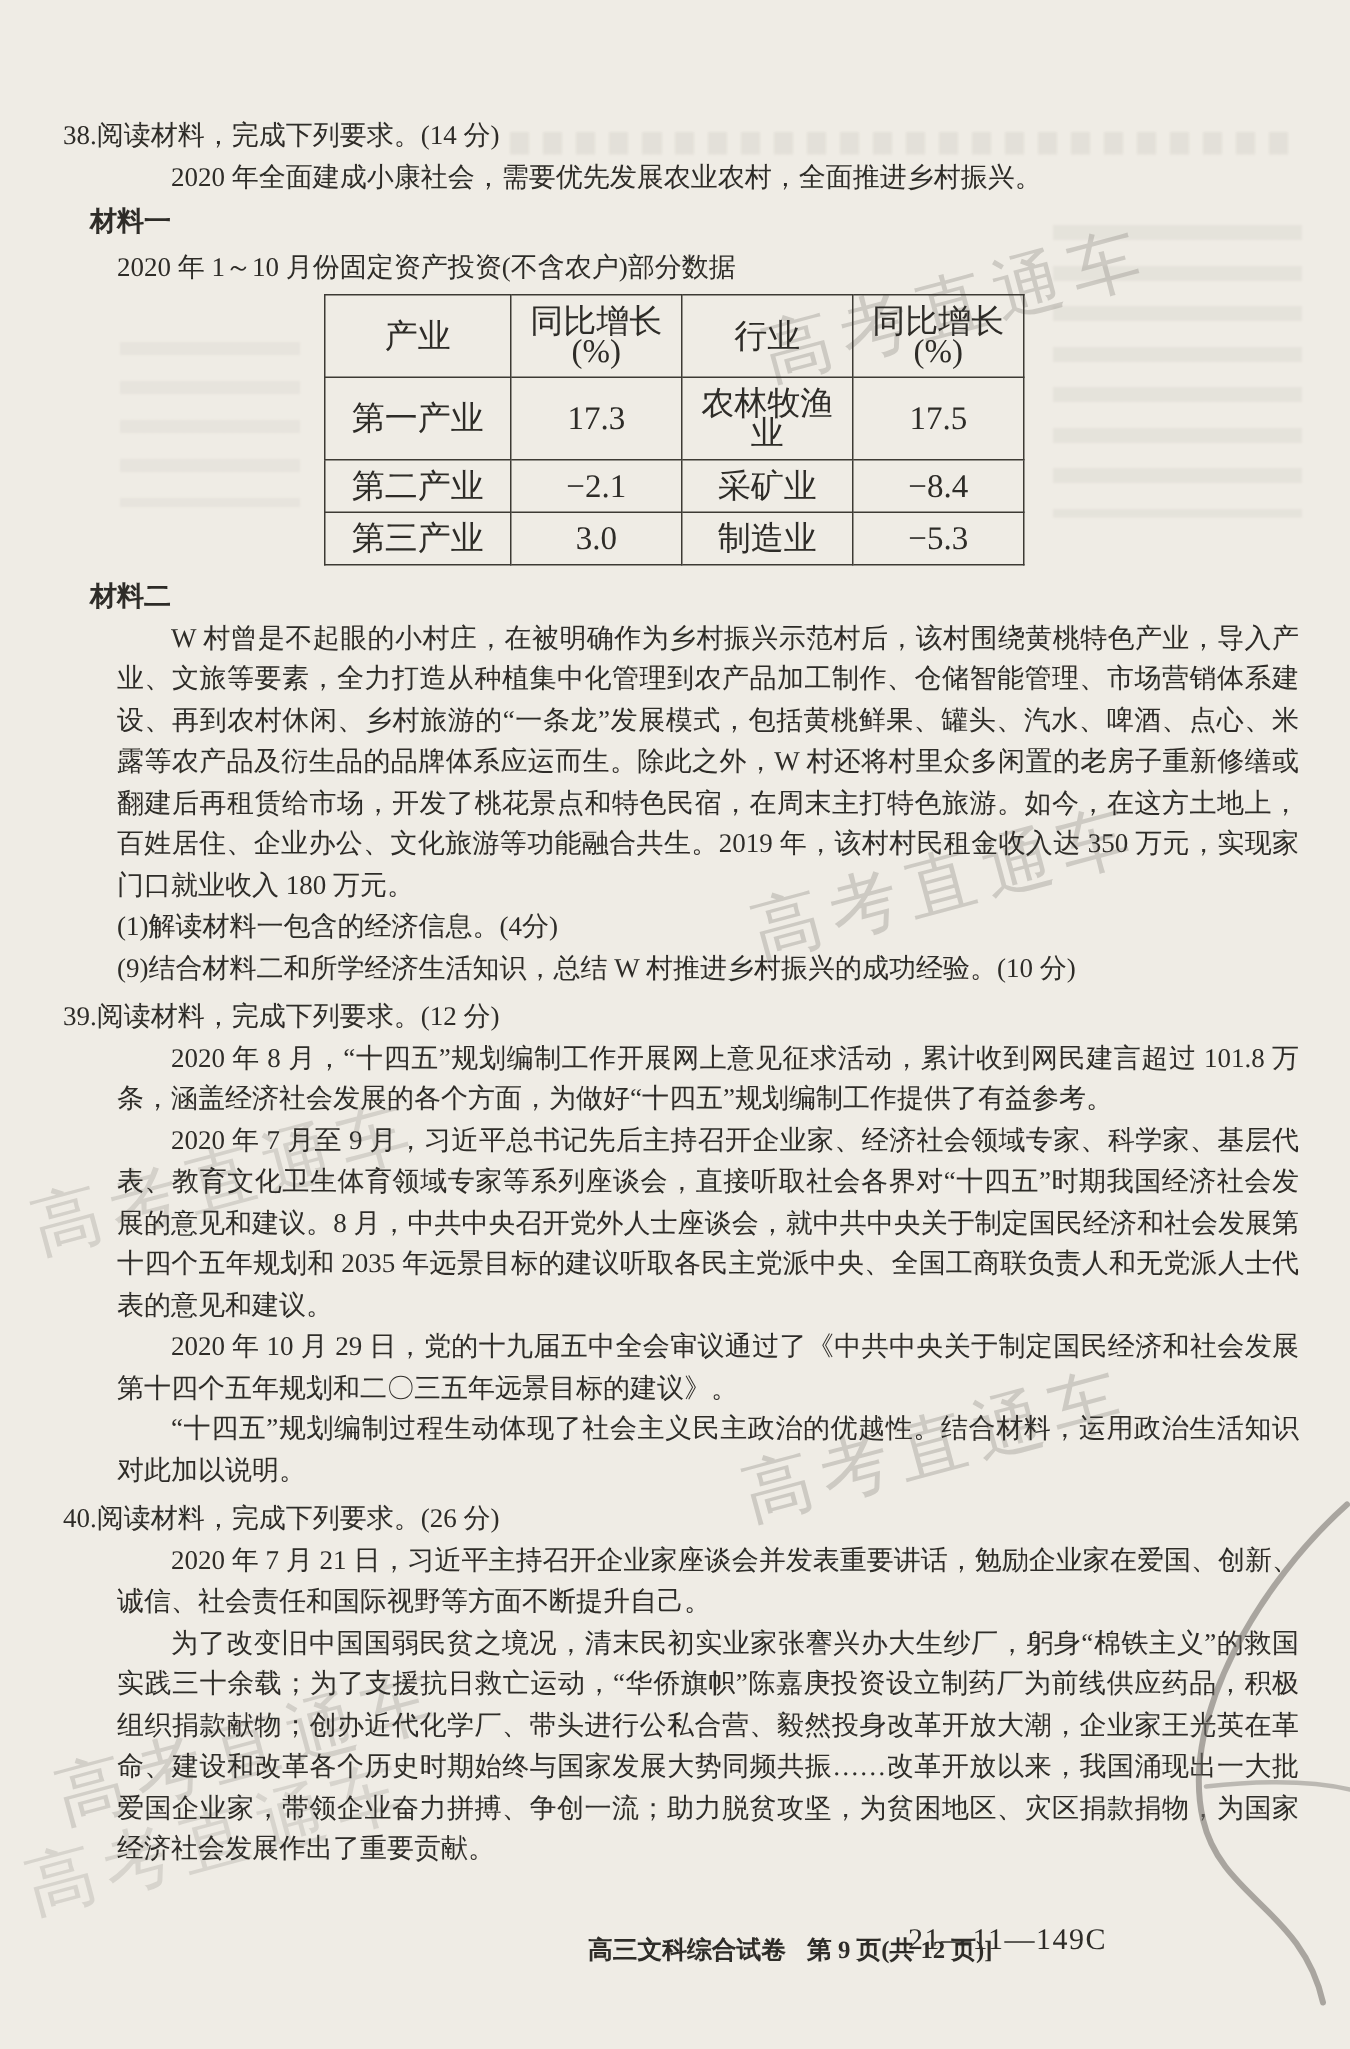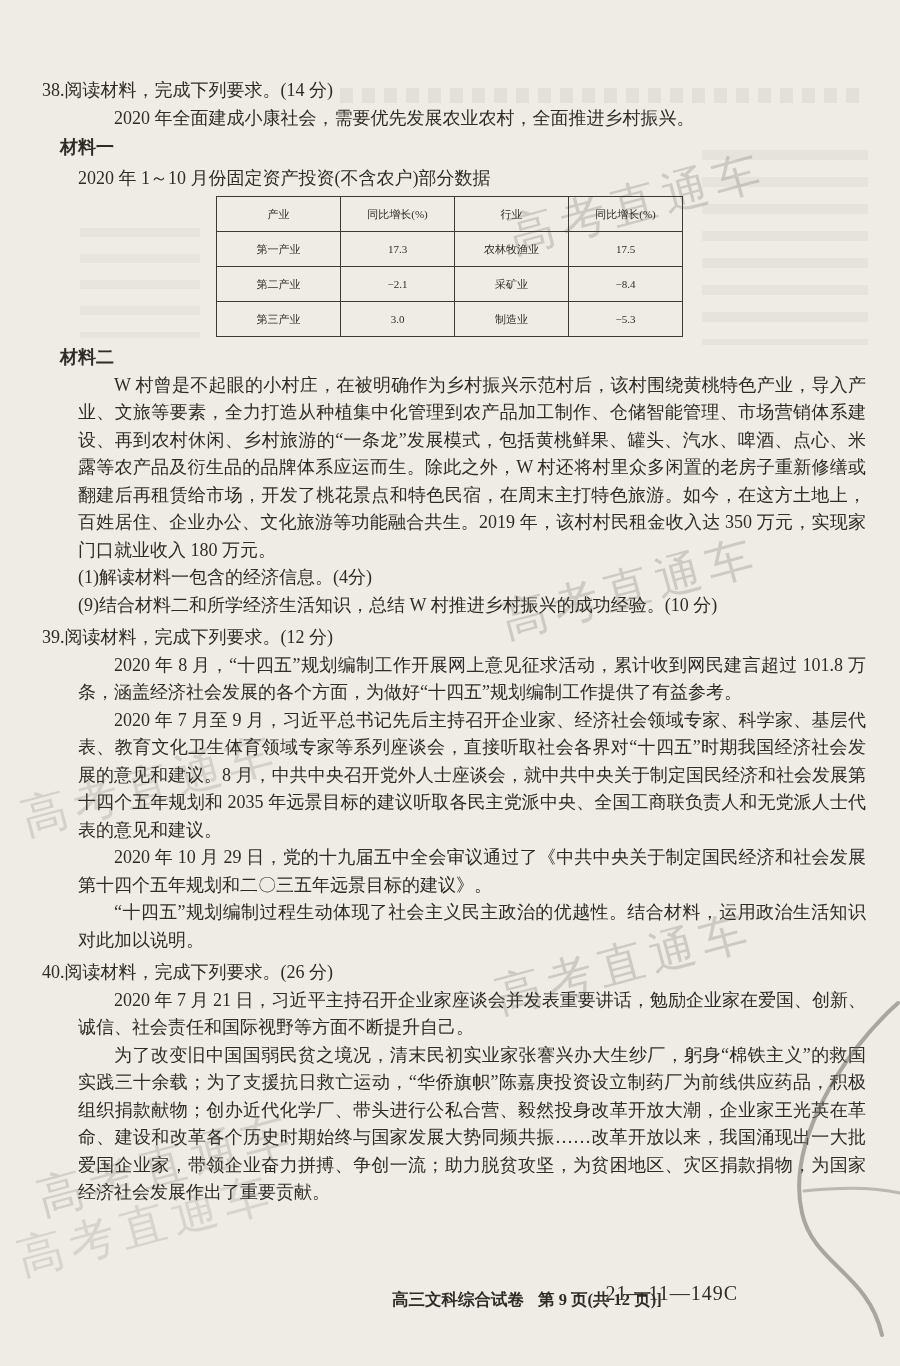--- a/index.html
+++ b/index.html
@@ -17,21 +17,21 @@
     font-size:18px;line-height:27.5px;
     text-align:justify;
   }
   p{margin:0;}
   .q-head{margin-left:-36px;margin-top:5px;text-indent:0;}
   .indent{text-indent:2em;}
   .material{margin-left:-18px;font-weight:700;margin-top:2px;}
   .tbl-title{text-align:left;text-indent:0;margin:3px 0 2px;}
   table.invest{
     border-collapse:collapse;margin:4px 0 7px 138px;
-    font-size:11px;line-height:20px;text-align:center;
+    font-size:22px;line-height:20px;text-align:center;
   }
   table.invest th,table.invest td{
     border:1.2px solid #3d3a34;
     padding:7px 4px;font-weight:400;
   }
   table.invest col.c1{width:124px;}
   table.invest col.c2{width:114px;}
   table.invest col.c3{width:114px;}
   table.invest col.c4{width:114px;}
   .subq{text-indent:0;}

